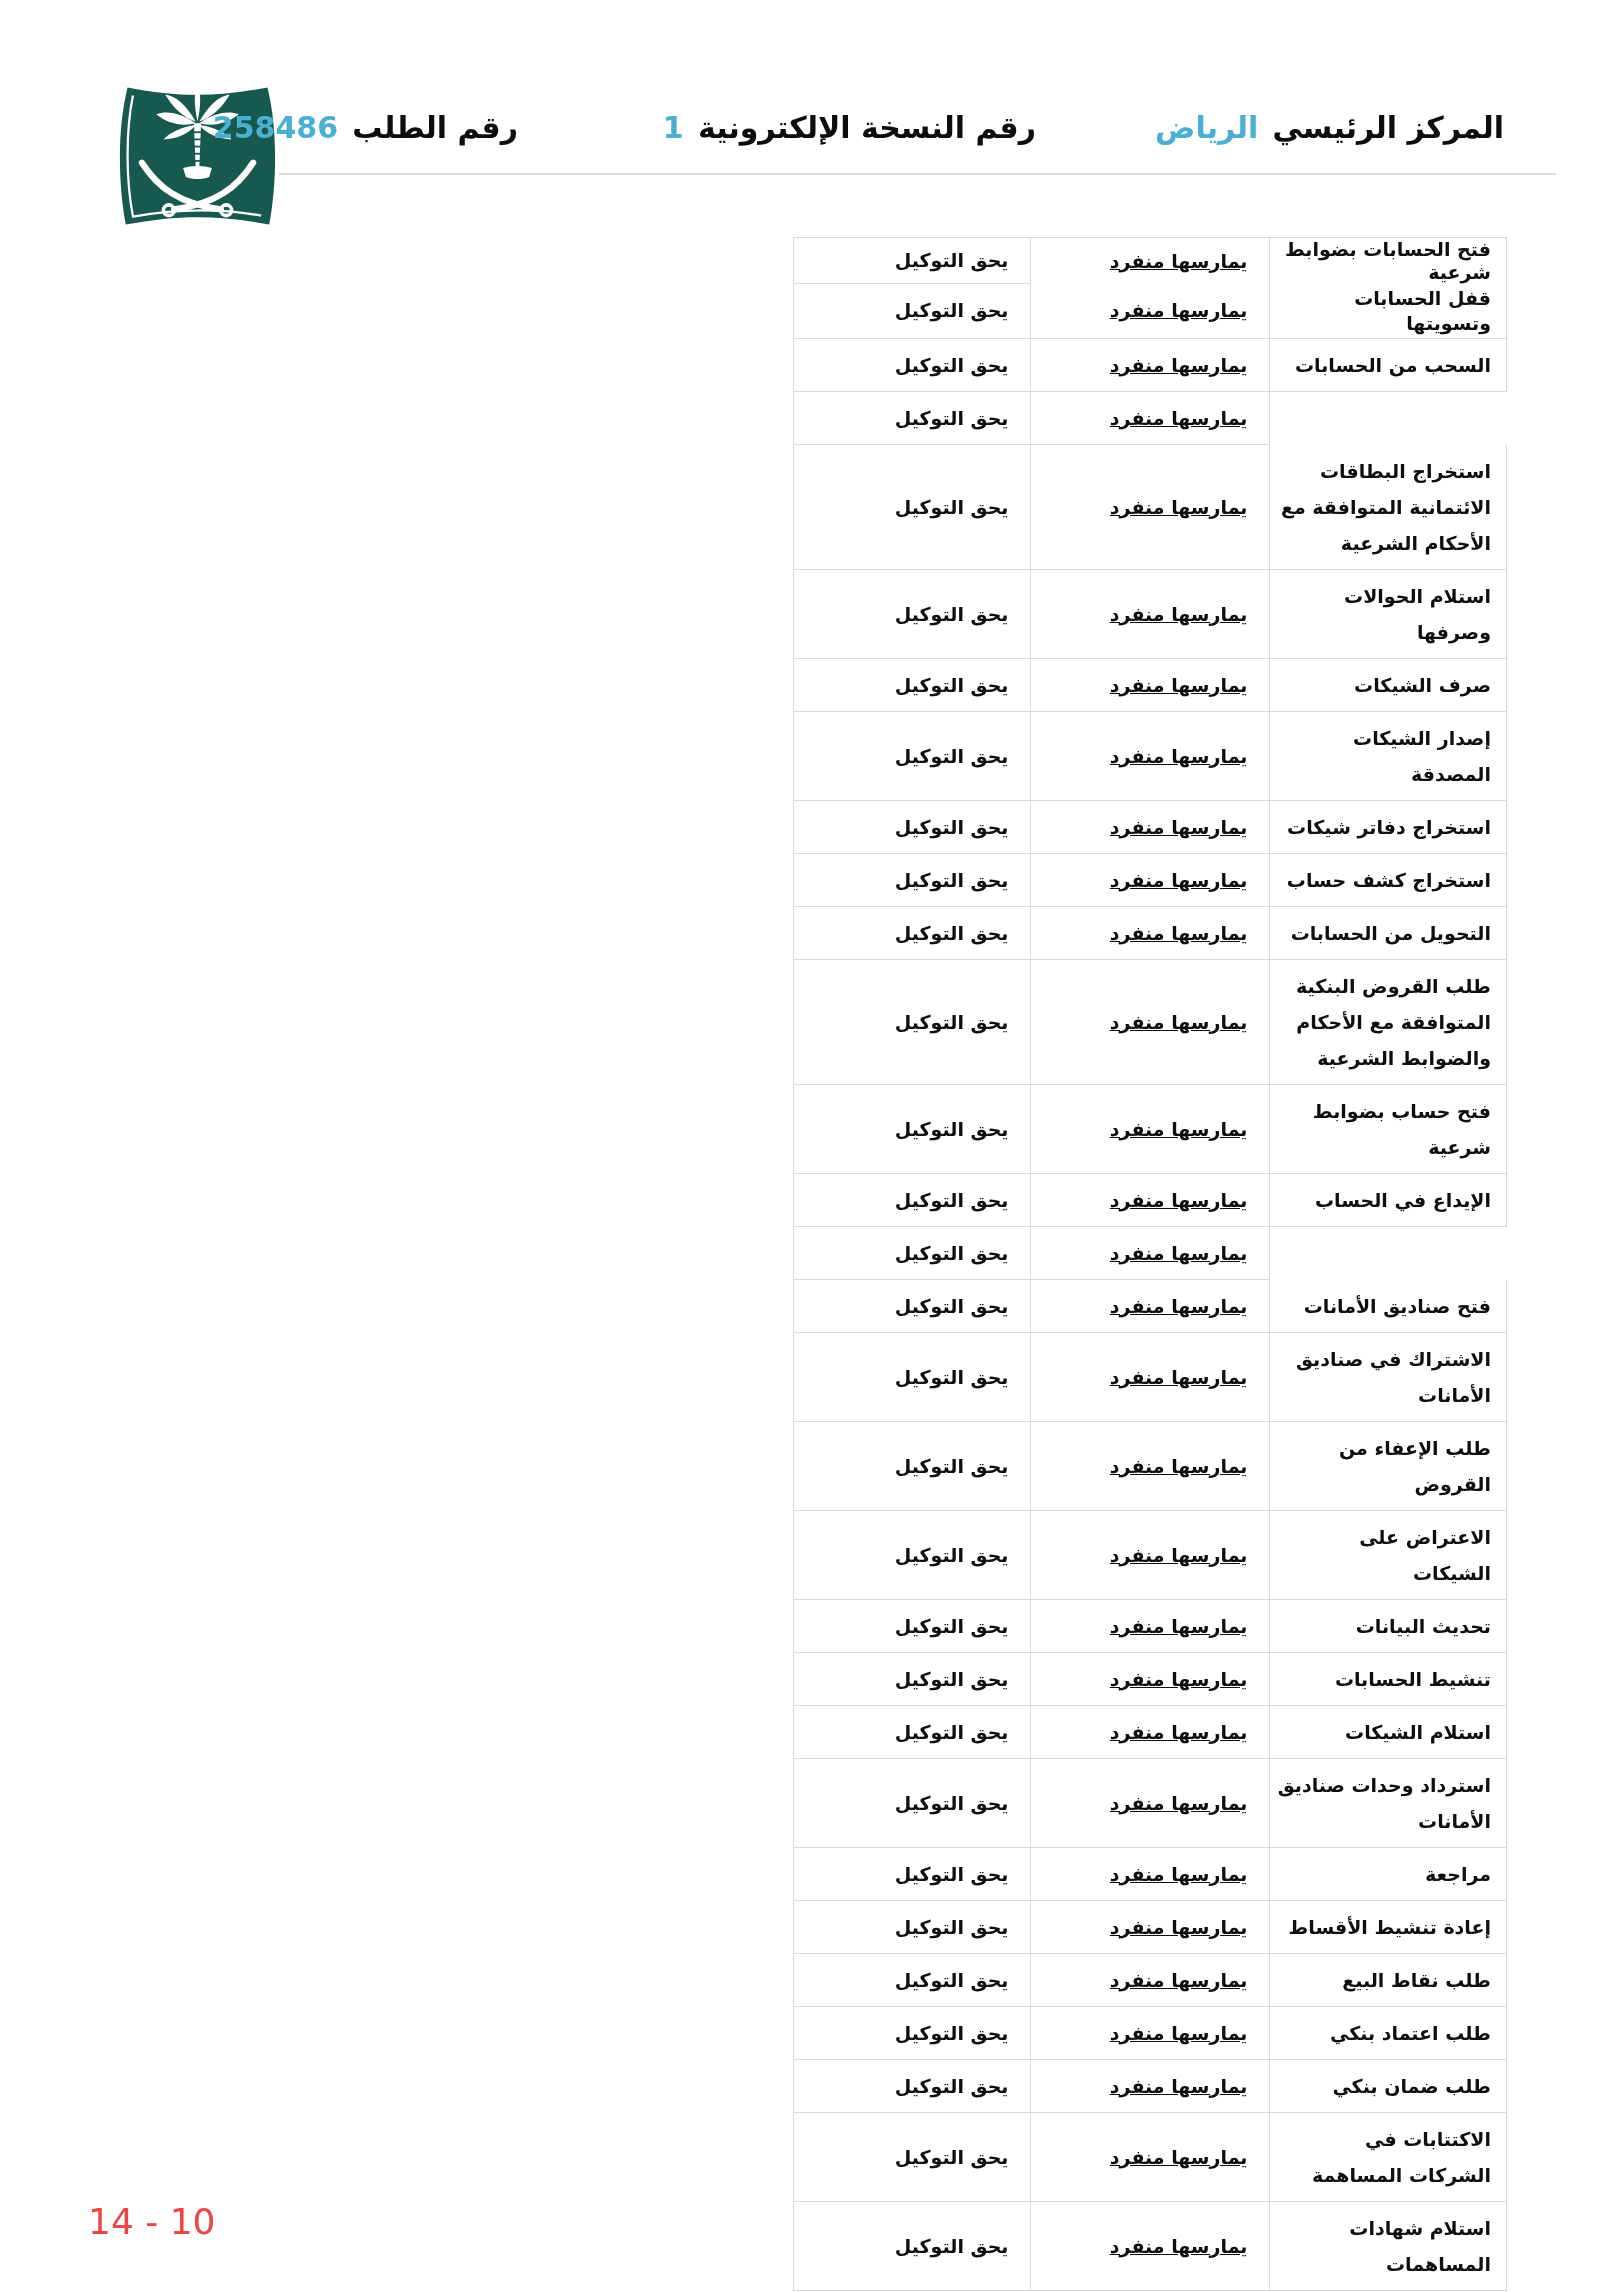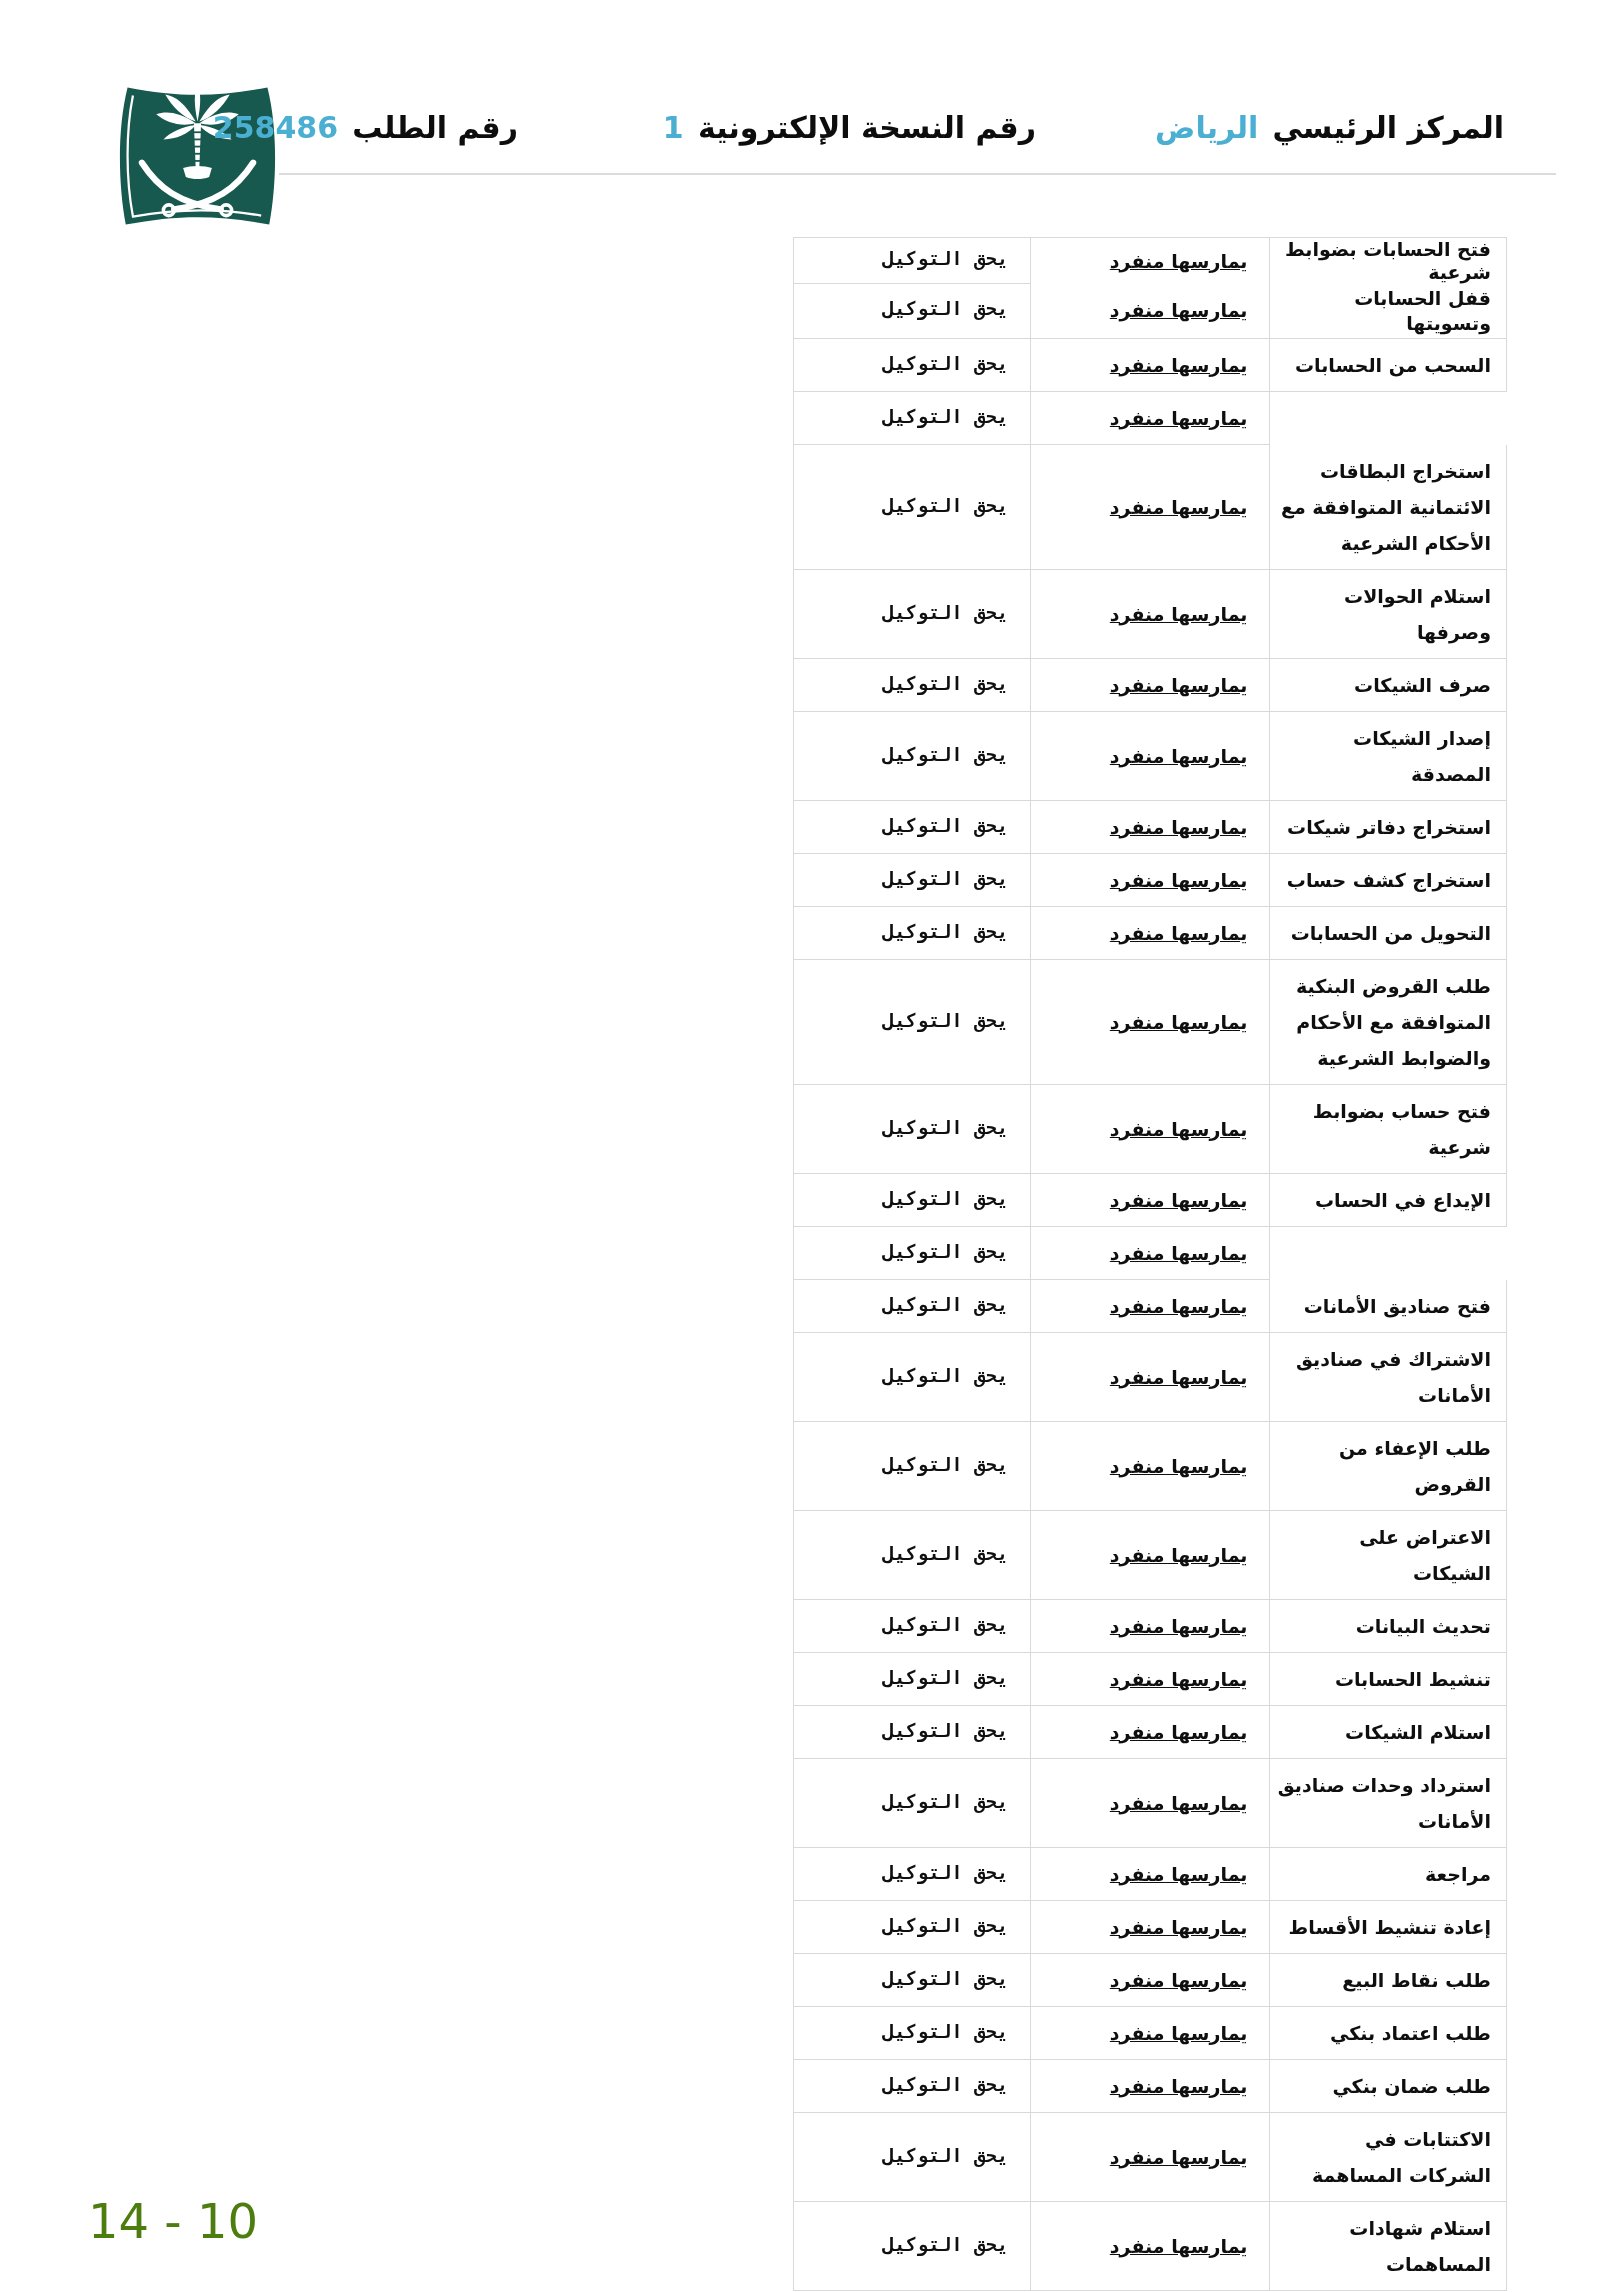--- a/index.html
+++ b/index.html
@@ -31,31 +31,31 @@
     border-top:0.9px solid var(--border);border-left:0.9px solid var(--border);
     box-sizing:border-box;
   }
   .row{display:flex;}
   .cell{
     box-sizing:border-box;border-right:0.9px solid var(--border);border-bottom:0.9px solid var(--border);
     display:flex;align-items:center;justify-content:flex-start;direction:rtl;text-align:right;
     font-weight:bold;font-size:19px;line-height:36px;color:#0f0f0f;
     padding:8px 21.5px 8px 7.2px;min-height:52px;
   }
-  .cell.deleg{width:237px;font-family:Liberation Mono, monospace;}
+  .cell.deleg{width:237px;}
   .cell.practice{width:239px;text-decoration:underline;}
   .cell.task{width:237px;padding-right:15px;}
   
   .row.r0 .cell{min-height:23px;padding-top:0;padding-bottom:0;line-height:23px;border-bottom:none;}
   .row.r0 .cell.deleg{border-bottom:0.9px solid var(--border);}
   .row.r1 .cell{min-height:48px;padding-top:1.8px;padding-bottom:1.8px;line-height:25px;}
   
   .pagenum{
-    position:absolute;left:88px;top:2201px;font-size:48px;line-height:41px;
-    color:#4d7c0f;direction:ltr;font-weight:normal;
+    position:absolute;left:88px;top:2201px;font-size:36px;line-height:41px;
+    color:#ef4444;direction:ltr;font-weight:normal;
   }
 </style>
 </head>
 <body>
 
 <svg class="logo" viewBox="0 0 184 185" xmlns="http://www.w3.org/2000/svg" aria-hidden="true">
   <path d="M14,16 C70,27 114,27 170,16 C181,60 181,120 172,169 C114,158 70,158 12,169 C3,120 3,60 14,16 Z" fill="var(--logo-teal)"></path>
   <path d="M20,25 C12,65 12,118 20,160 C72,151 118,151 163,159" fill="none" stroke="#ffffff" stroke-width="2.5"></path>
   <g fill="#ffffff">
     <path d="M92,54 C88,36 88,22 92,12 C96,22 96,36 92,54 Z"></path>

